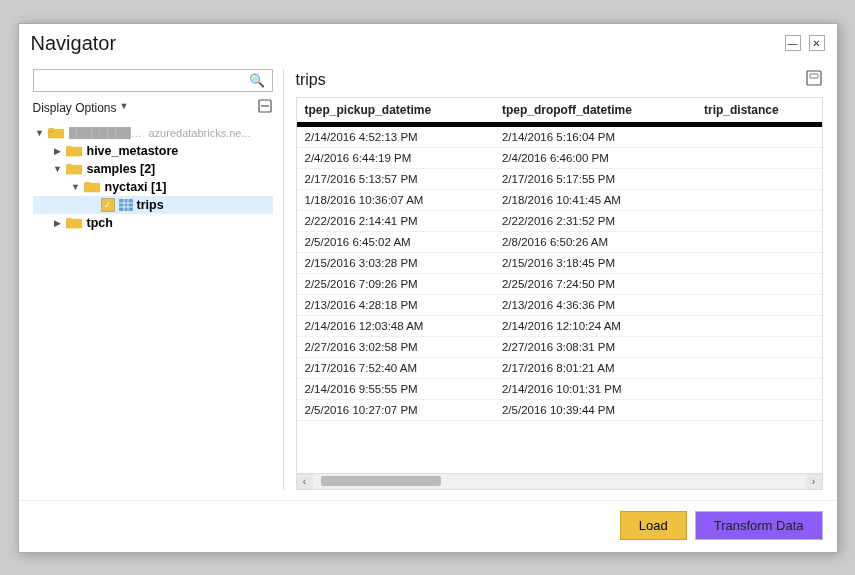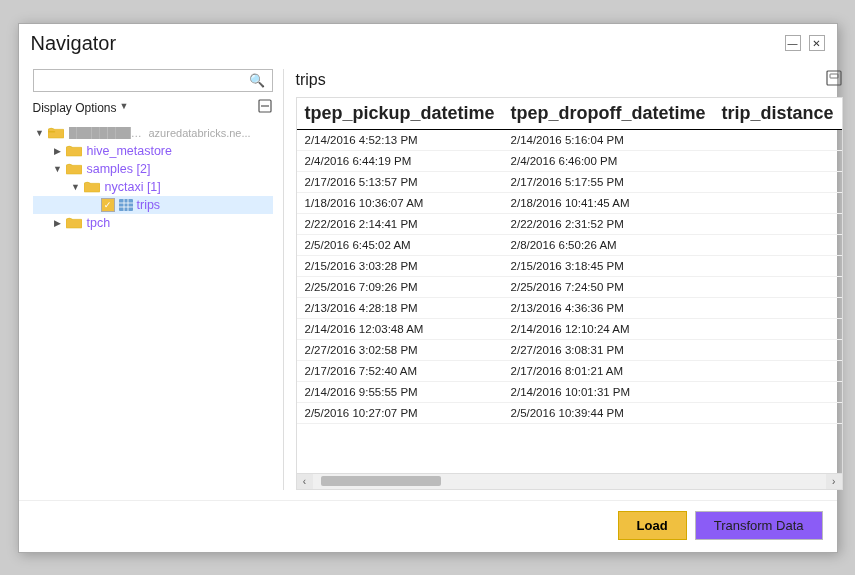--- a/index.html
+++ b/index.html
@@ -129,21 +129,21 @@
     }
     .folder-icon {
       width: 18px;
       height: 14px;
       margin-right: 4px;
       display: inline-flex;
       align-items: center;
       justify-content: center;
     }
     .folder-svg { width: 16px; height: 13px; }
-    .tree-label { color: #8b5cf6; }
+    .tree-label { color: #000000; font-weight: bold; }
     .tree-label-gray { color: #888; }
     .checkbox-area {
       width: 14px;
       height: 14px;
       border: 1px solid #aaa;
       background: #f0c040;
       display: inline-flex;
       align-items: center;
       justify-content: center;
       margin-right: 4px;
@@ -192,22 +192,22 @@
     }
     .data-table {
       width: 100%;
       border-collapse: collapse;
     }
     .data-table thead th {
       background: #fff;
       text-align: left;
       padding: 5px 8px;
       font-weight: 600;
-      font-size: 18px;
-      border-bottom: 1px solid #000000;
+      font-size: 12px;
+      border-bottom: 5px solid #000000;
       white-space: nowrap;
       color: #222;
       position: sticky;
       top: 0;
     }
     .data-table tbody td {
       padding: 4px 8px;
       font-size: 11.5px;
       color: #222;
       border-bottom: 1px solid #f0f0f0;
@@ -268,21 +268,21 @@
       font-size: 13px;
       cursor: pointer;
       border: 1px solid #bbb;
       background: #8b5cf6;
       color: #222;
     }
     .btn-primary {
       background: #f0c040;
       border-color: #d4a800;
       color: #000;
-      font-weight: 700;
+      font-weight: 400;
     }
   </style>
 </head>
 <body>
 
 <div class="window">
 
   <div class="title-bar">
     <span class="title-bar-title">Navigator</span>
     <div class="title-bar-controls">

